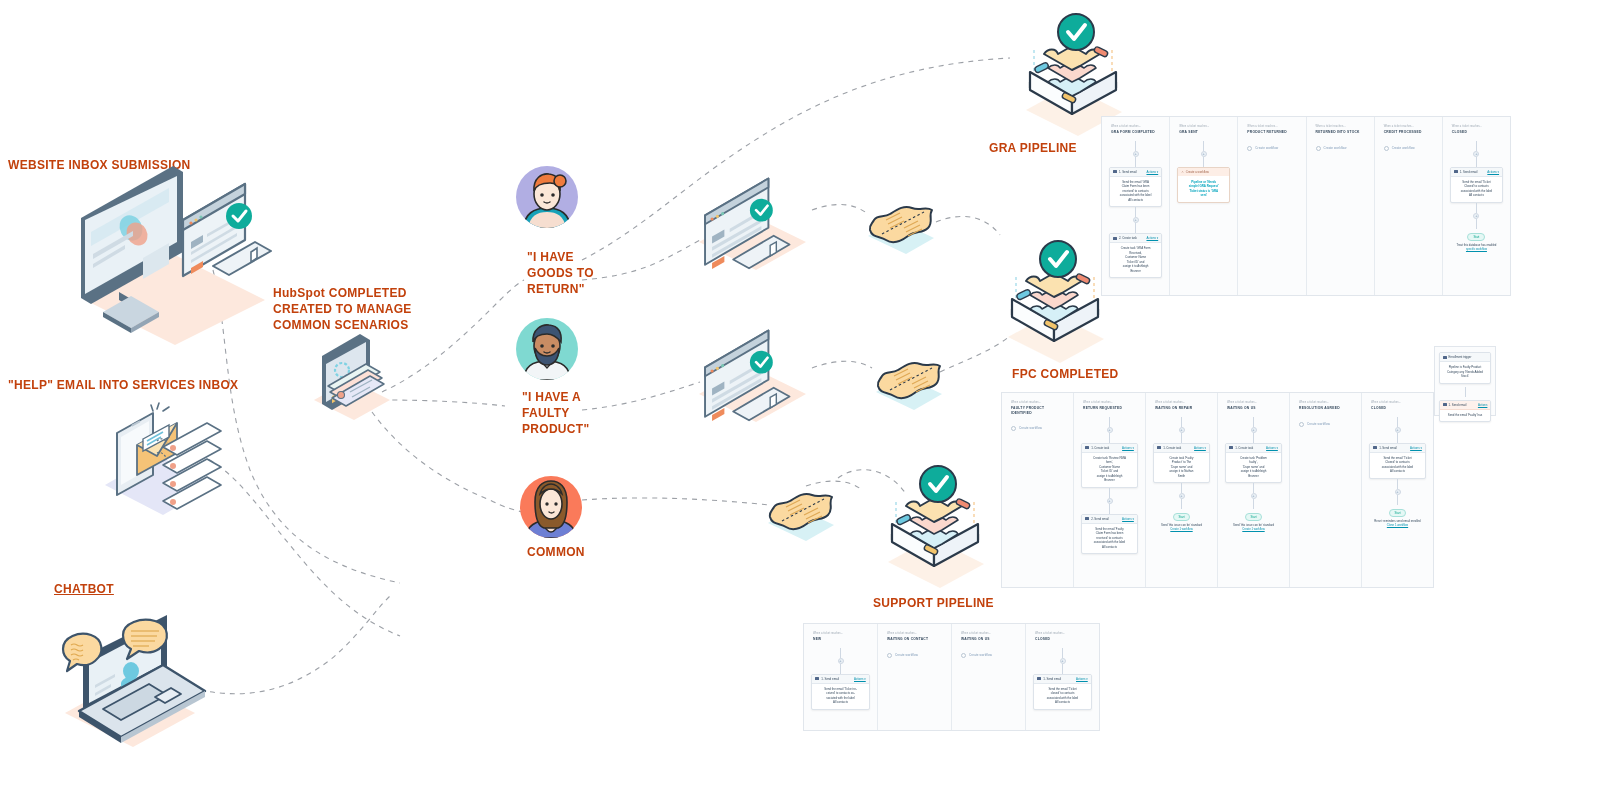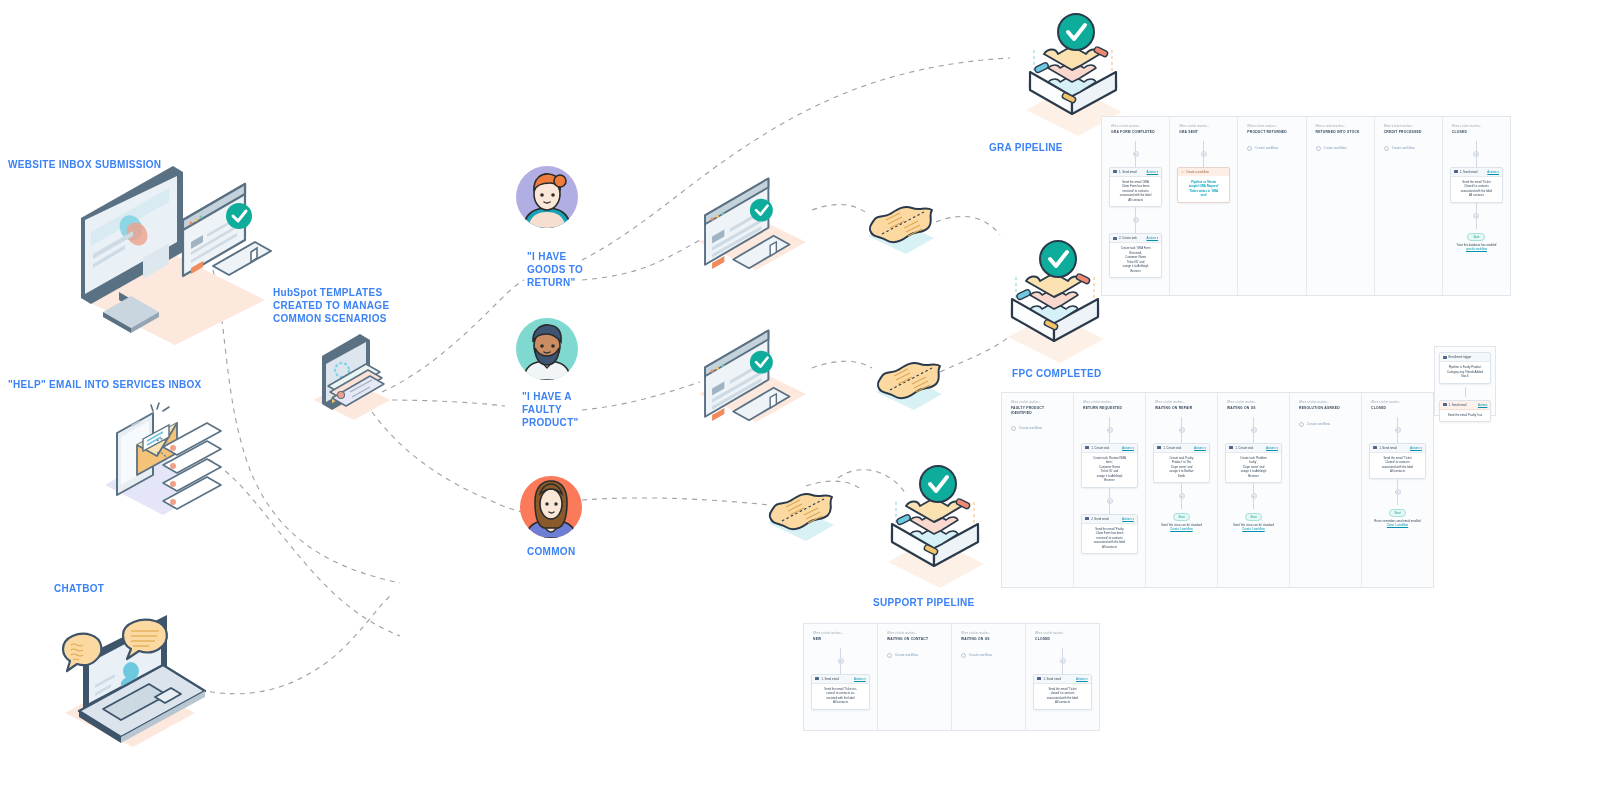--- a/index.html
+++ b/index.html
@@ -8,24 +8,24 @@
     width:1600px; height:793px;
     font-family:"Liberation Sans", sans-serif;
     position:relative; overflow:hidden;
     color:#1b2733;
   }
   .stage { position:absolute; inset:0; }
   .node { position:absolute; }
   .lbl {
     position:absolute;
     font-weight:bold;
-    font-size:10px;
+    font-size:12px;
     letter-spacing:.3px;
     line-height:1.32;
-    color:#3b82f6;
+    color:#c2410c;
     white-space:pre-line;
   }
   svg { display:block; overflow:visible; }
   .dash { fill:none; stroke:#8b8f96; stroke-width:1.1; stroke-dasharray:5 5; opacity:.85; }
 
   
   .board {
     position:absolute;
     background:#ffffff;
     border:1px solid #e1e6ec;
@@ -181,21 +181,21 @@
         <circle cx="78" cy="81" r="3" fill="#f0a189"></circle>
         <circle cx="78" cy="99" r="3" fill="#f0a189"></circle>
       </g>
       <g fill="none" stroke="#5a7184" stroke-width="1.2" stroke-dasharray="2 2">
         <path d="M62,38 C66,34 70,36 72,40"></path>
         <path d="M62,50 C66,48 70,52 72,56"></path>
       </g>
     </svg>
   </div>
 
-  <div class="lbl" style="left:54px; top:582px;">CHATBOT</div>
+  <div class="lbl" style="left:54px; top:582px;text-decoration:underline;">CHATBOT</div>
   <div class="node" style="left:45px; top:605px;">
     <svg width="180" height="145" viewBox="0 0 180 145">
       <polygon points="20,108 82,74 150,108 88,142" fill="#fde8dd"></polygon>
       <path d="M38,92 L38,40 L122,-2 L122,50 Z" fill="#3d546b" transform="translate(0,12)"></path>
       <path d="M44,86 L44,46 L116,8 L116,48 Z" fill="#e9f1f6" transform="translate(0,12)"></path>
       <ellipse cx="86" cy="66" rx="8" ry="9" fill="#6ec9e0"></ellipse>
       <path d="M76,78 C78,70 94,70 96,78 L96,82 L76,82 Z" fill="#6ec9e0"></path>
       <path d="M50,80 L70,69 L70,72 L50,83 Z" fill="#cfdbe4"></path>
       <path d="M50,88 L66,79 L66,82 L50,91 Z" fill="#cfdbe4"></path>
       <path d="M34,106 L118,60 L160,86 L76,132 Z" fill="#dbe4ec" stroke="#3d546b" stroke-width="2.4" stroke-linejoin="round"></path>
@@ -217,21 +217,21 @@
         <g stroke="#e0a84f" stroke-width="1.2">
           <path d="M86,26 L114,26"></path>
             <path d="M86,31 L112,31"></path>
             <path d="M86,36 L110,36"></path>
             <path d="M88,41 L104,41"></path>
         </g>
       </g>
     </svg>
   </div>
 
-  <div class="lbl" style="left:273px; top:286px;">HubSpot TEMPLATES
+  <div class="lbl" style="left:273px; top:286px;">HubSpot COMPLETED
 CREATED TO MANAGE
 COMMON SCENARIOS</div>
   <div class="node" style="left:308px; top:338px;">
     <svg width="90" height="80" viewBox="0 0 90 80">
       <polygon points="6,62 42,42 82,62 46,82" fill="#fde8dd"></polygon>
       <path d="M14,12 L14,60 L24,66 L62,44 L62,-4 L52,-10 Z" fill="#5a7184" transform="translate(0,6)"></path>
       <path d="M18,20 L18,58 L58,35 L58,-2 Z" fill="#dde6ee" transform="translate(0,6)"></path>
       <circle cx="34" cy="32" r="7" fill="none" stroke="#7fd2e3" stroke-width="2.2" stroke-dasharray="3 2"></circle>
       <rect x="24" y="44" width="10" height="7" fill="#f2c46b" transform="skewY(-30) translate(0,28)"></rect>
       <rect x="40" y="36" width="9" height="7" fill="#f0a189" transform="skewY(-30) translate(0,28)"></rect>

